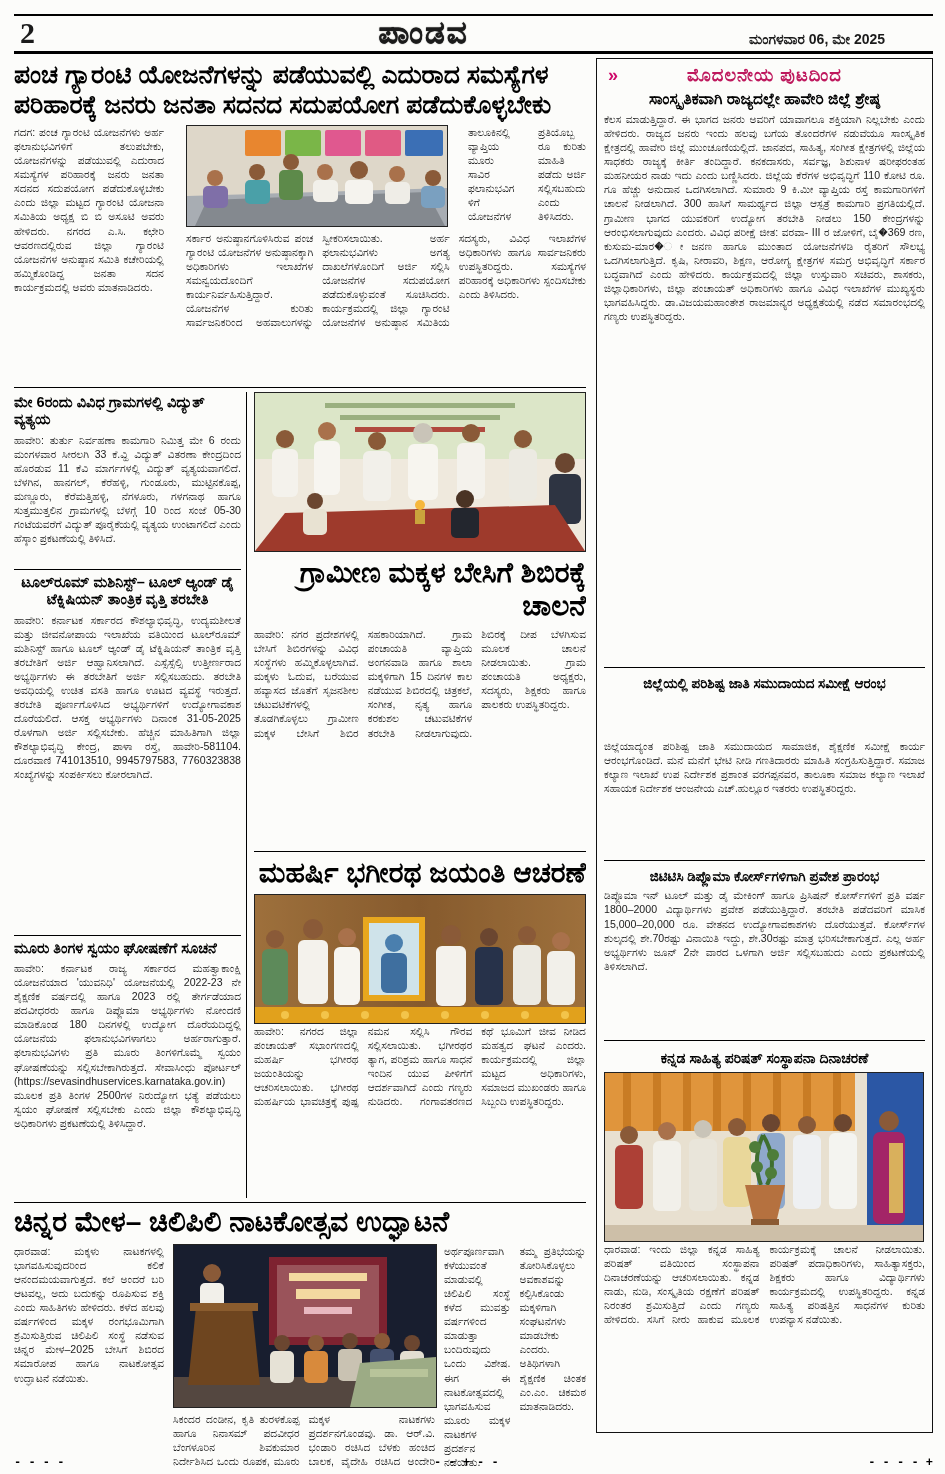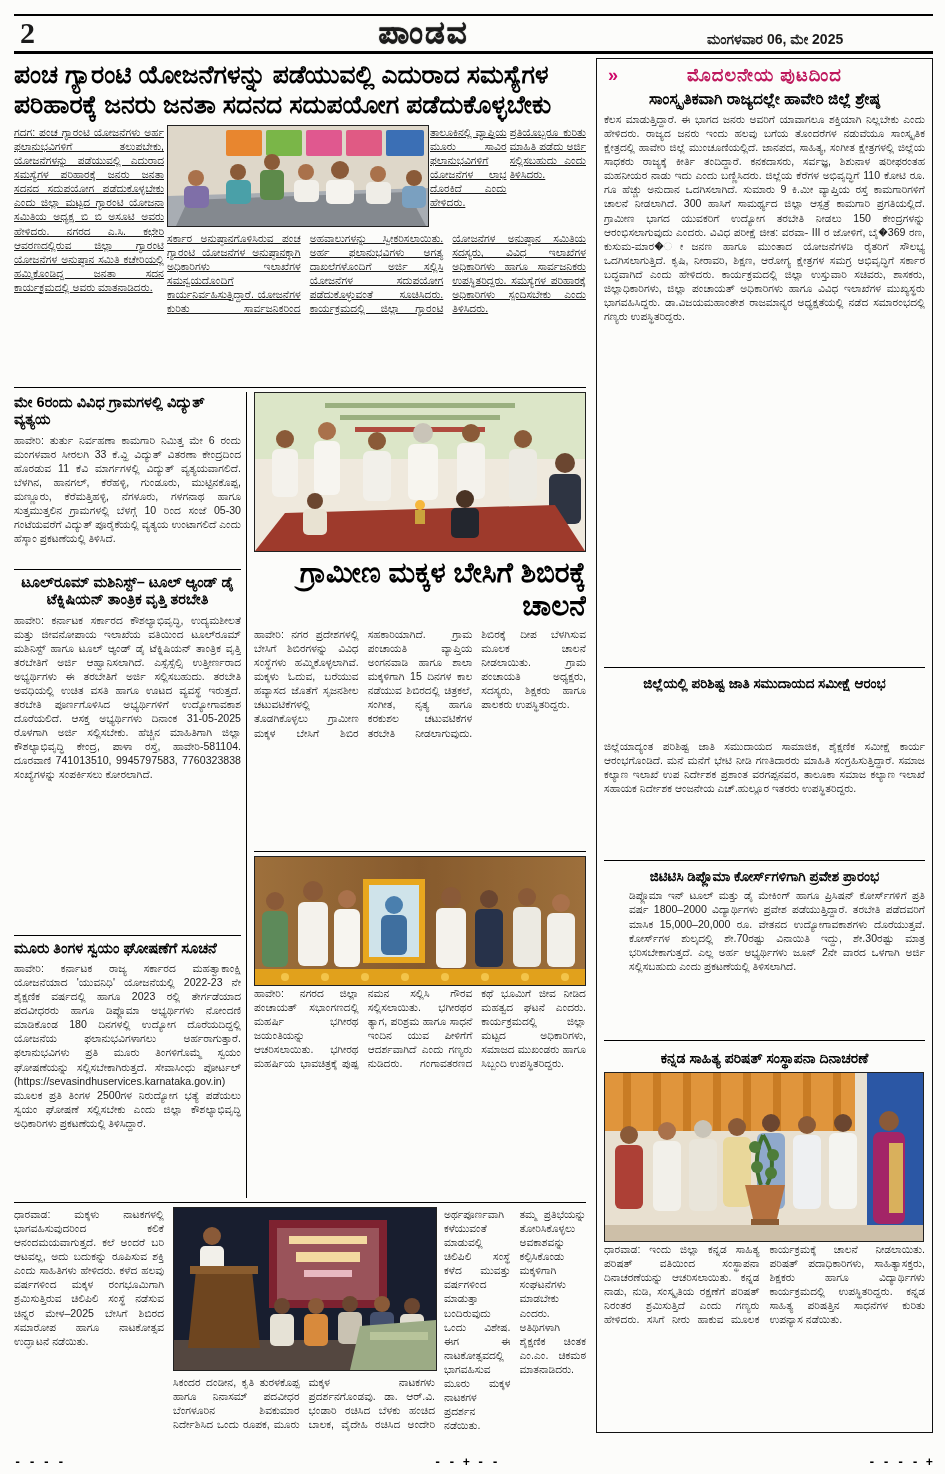--- a/index.html
+++ b/index.html
@@ -5,35 +5,35 @@
   html,body{margin:0;padding:0;background:#e9e7e2;}
   .page{position:relative;width:945px;height:1474px;background:#fcfcfa;margin:0 auto;
         font-family:"Liberation Sans",sans-serif;color:#1b1b1b;overflow:hidden;box-sizing:border-box;
         padding:14px 12px 6px 14px;}
   
   .masthead{display:flex;align-items:flex-end;border-top:2px solid #000;border-bottom:3px solid #000;
             padding:2px 6px 3px 6px;height:40px;box-sizing:border-box;}
   .pgnum{font-family:"Liberation Serif",serif;font-size:30px;font-weight:bold;line-height:1;width:120px;}
   .mast-title{flex:1;text-align:center;font-size:31px;font-weight:bold;letter-spacing:2px;line-height:1;
               text-shadow:0 0 1px #000;}
-  .mast-date{width:220px;text-align:left;font-size:14px;font-weight:bold;}
+  .mast-date{width:220px;text-align:center;font-size:14px;font-weight:bold;}
   
   .content{display:flex;margin-top:4px;height:1375px;}
   .left-sec{width:578px;box-sizing:border-box;padding-right:6px;}
   .right-rail{flex:1;border:1.5px solid #111;box-sizing:border-box;padding:4px 7px;margin-left:4px;
               display:flex;flex-direction:column;}
   
   .bodytxt{font-size:10.6px;line-height:1.33;text-align:justify;overflow:hidden;overflow-wrap:anywhere;}
   h1,h2,h3{margin:0;color:#000;}
   .rule{border:none;border-top:1.5px solid #000;margin:4px 0;}
   .vsep{width:0;border-left:1.2px solid #000;margin:0 5px;}
   
   .a1-head{font-size:25px;line-height:1.18;font-weight:bold;text-align:left;margin:2px 0 6px 0;}
   .a1-body{display:grid;grid-template-columns:150px 260px 1fr 1fr;grid-template-rows:102px auto;
-           gap:4px 3px;height:258px;overflow:hidden;text-decoration:underline;}
+           gap:4px 22px;height:258px;overflow:hidden;}
   .a1-c1{grid-column:1;grid-row:1 / span 2;}
   .a1-ph{grid-column:2;grid-row:1;}
   .a1-c2{grid-column:3;grid-row:1;}
   .a1-c3{grid-column:4;grid-row:1;}
   .a1-under{grid-column:2 / span 3;grid-row:2;column-count:3;column-gap:9px;}
   
   .row2{display:flex;height:806px;overflow:hidden;margin-top:2px;}
   .rail-l{width:234px;}
   .rail-m{flex:1;padding-left:2px;}
   .sub-head{font-size:14.5px;font-weight:bold;line-height:1.2;margin:2px 0 4px 0;}
@@ -52,21 +52,21 @@
   .a7-under{grid-column:2;grid-row:2;column-count:2;column-gap:9px;}
   .a7-c2{grid-column:3;grid-row:1 / span 2;}
   .a7-c3{grid-column:4;grid-row:1 / span 2;}
   
   .cont-tag{display:flex;align-items:center;gap:10px;justify-content:center;padding:2px 0 3px 0;}
   .cont-mark{color:#cf0a6b;font-size:18px;font-weight:bold;margin-right:2px;position:absolute;left:608px;}
   .cont-label{color:#be185d;font-size:18px;font-weight:bold;letter-spacing:1px;}
   .r-head1{font-size:15.5px;font-weight:bold;text-align:center;margin:1px 0 4px 0;}
   .r-head2{font-size:13.5px;font-weight:bold;text-align:center;margin:4px 0 3px 0;}
   .r4-head{font-size:14px;font-weight:bold;text-align:center;margin:5px 0 5px 0;}
-  .rb1{height:552px;} .rb2{height:118px;margin-top:44px;} .rb3{height:148px;margin-left:25px;} .rb4{height:186px;}
+  .rb1{height:552px;} .rb2{height:118px;margin-top:44px;} .rb3{height:148px;} .rb4{height:186px;}
   
   .photo{display:block;border:1px solid #222;background:#cfcabe;}
   
   .pagefoot{position:absolute;left:14px;right:12px;bottom:4px;display:flex;justify-content:space-between;
             font-family:"Liberation Mono",monospace;font-size:12px;font-weight:bold;color:#000;}
 </style>
 </head>
 <body>
 
 <div class="page">
@@ -165,20 +165,21 @@
               <rect x="196" y="115" width="28" height="30" rx="5" fill="#23262e"></rect>
             <circle cx="165" cy="112" r="5" fill="#f6b73c"></circle>
               <rect x="160" y="117" width="10" height="14" fill="#caa43c"></rect>
           </svg>
           <article>
             <h2 class="mid-head">ಗ್ರಾಮೀಣ ಮಕ್ಕಳ ಬೇಸಿಗೆ ಶಿಬಿರಕ್ಕೆ ಚಾಲನೆ</h2>
             <div class="bodytxt cols3 h222">ಹಾವೇರಿ: ನಗರ ಪ್ರದೇಶಗಳಲ್ಲಿ ಬೇಸಿಗೆ ಶಿಬಿರಗಳನ್ನು ವಿವಿಧ ಸಂಸ್ಥೆಗಳು ಹಮ್ಮಿಕೊಳ್ಳಲಾಗಿವೆ. ಮಕ್ಕಳು ಓದುವ, ಬರೆಯುವ ಹವ್ಯಾಸದ ಜೊತೆಗೆ ಸೃಜನಶೀಲ ಚಟುವಟಿಕೆಗಳಲ್ಲಿ ತೊಡಗಿಕೊಳ್ಳಲು ಗ್ರಾಮೀಣ ಮಕ್ಕಳ ಬೇಸಿಗೆ ಶಿಬಿರ ಸಹಕಾರಿಯಾಗಿದೆ. ಗ್ರಾಮ ಪಂಚಾಯತಿ ವ್ಯಾಪ್ತಿಯ ಅಂಗನವಾಡಿ ಹಾಗೂ ಶಾಲಾ ಮಕ್ಕಳಿಗಾಗಿ 15 ದಿನಗಳ ಕಾಲ ನಡೆಯುವ ಶಿಬಿರದಲ್ಲಿ ಚಿತ್ರಕಲೆ, ಸಂಗೀತ, ನೃತ್ಯ ಹಾಗೂ ಕರಕುಶಲ ಚಟುವಟಿಕೆಗಳ ತರಬೇತಿ ನೀಡಲಾಗುವುದು. ಶಿಬಿರಕ್ಕೆ ದೀಪ ಬೆಳಗಿಸುವ ಮೂಲಕ ಚಾಲನೆ ನೀಡಲಾಯಿತು. ಗ್ರಾಮ ಪಂಚಾಯತಿ ಅಧ್ಯಕ್ಷರು, ಸದಸ್ಯರು, ಶಿಕ್ಷಕರು ಹಾಗೂ ಪಾಲಕರು ಉಪಸ್ಥಿತರಿದ್ದರು.</div>
           </article>
           <hr class="rule">
           <article>
+            <h2 class="mid-head">ಮಹರ್ಷಿ ಭಗೀರಥ ಜಯಂತಿ ಆಚರಣೆ</h2>
             <svg class="photo" width="330" height="128" viewBox="0 0 330 128">
               <defs>
                 <linearGradient id="wood" x1="0" y1="0" x2="1" y2="0">
                   <stop offset="0" stop-color="#a9773f"></stop>
                     <stop offset="0.5" stop-color="#8a5a2b"></stop>
                     <stop offset="1" stop-color="#a9773f"></stop>
                 </linearGradient>
               </defs>
               <rect width="330" height="128" fill="url(#wood)"></rect>
               <rect x="0" y="0" width="330" height="128" fill="#7c5a33" opacity="0.25"></rect>
@@ -211,20 +212,21 @@
                 <circle cx="310" cy="120" r="4" fill="#f3c44a"></circle>
             </svg>
             <div class="bodytxt cols3 h205">ಹಾವೇರಿ: ನಗರದ ಜಿಲ್ಲಾ ಪಂಚಾಯತ್ ಸಭಾಂಗಣದಲ್ಲಿ ಮಹರ್ಷಿ ಭಗೀರಥ ಜಯಂತಿಯನ್ನು ಆಚರಿಸಲಾಯಿತು. ಭಗೀರಥ ಮಹರ್ಷಿಯ ಭಾವಚಿತ್ರಕ್ಕೆ ಪುಷ್ಪ ನಮನ ಸಲ್ಲಿಸಿ ಗೌರವ ಸಲ್ಲಿಸಲಾಯಿತು. ಭಗೀರಥರ ತ್ಯಾಗ, ಪರಿಶ್ರಮ ಹಾಗೂ ಸಾಧನೆ ಇಂದಿನ ಯುವ ಪೀಳಿಗೆಗೆ ಆದರ್ಶವಾಗಿದೆ ಎಂದು ಗಣ್ಯರು ನುಡಿದರು. ಗಂಗಾವತರಣದ ಕಥೆ ಭೂಮಿಗೆ ಜೀವ ನೀಡಿದ ಮಹತ್ವದ ಘಟನೆ ಎಂದರು. ಕಾರ್ಯಕ್ರಮದಲ್ಲಿ ಜಿಲ್ಲಾ ಮಟ್ಟದ ಅಧಿಕಾರಿಗಳು, ಸಮಾಜದ ಮುಖಂಡರು ಹಾಗೂ ಸಿಬ್ಬಂದಿ ಉಪಸ್ಥಿತರಿದ್ದರು.</div>
           </article>
         </div>
       </div>
 
       <hr class="rule">
 
       <article>
+        <h1 class="a7-head">ಚಿನ್ನರ ಮೇಳ– ಚಿಲಿಪಿಲಿ ನಾಟಕೋತ್ಸವ ಉದ್ಘಾಟನೆ</h1>
         <div class="a7-body">
           <div class="bodytxt a7-c1">ಧಾರವಾಡ: ಮಕ್ಕಳು ನಾಟಕಗಳಲ್ಲಿ ಭಾಗವಹಿಸುವುದರಿಂದ ಕಲಿಕೆ ಆನಂದಮಯವಾಗುತ್ತದೆ. ಕಲೆ ಅಂದರೆ ಬರಿ ಆಟವಲ್ಲ, ಅದು ಬದುಕನ್ನು ರೂಪಿಸುವ ಶಕ್ತಿ ಎಂದು ಸಾಹಿತಿಗಳು ಹೇಳಿದರು. ಕಳೆದ ಹಲವು ವರ್ಷಗಳಿಂದ ಮಕ್ಕಳ ರಂಗಭೂಮಿಗಾಗಿ ಶ್ರಮಿಸುತ್ತಿರುವ ಚಿಲಿಪಿಲಿ ಸಂಸ್ಥೆ ನಡೆಸುವ ಚಿನ್ನರ ಮೇಳ–2025 ಬೇಸಿಗೆ ಶಿಬಿರದ ಸಮಾರೋಪ ಹಾಗೂ ನಾಟಕೋತ್ಸವ ಉದ್ಘಾಟನೆ ನಡೆಯಿತು.</div>
           <svg class="photo a7-ph" width="262" height="162" viewBox="0 0 262 162">
             <rect width="262" height="162" fill="#1d2336"></rect>
             <rect x="0" y="0" width="262" height="162" fill="#121726" opacity="0.4"></rect>
             <rect x="0" y="132" width="262" height="30" fill="#544740"></rect>
             <rect x="95" y="12" width="118" height="88" fill="#7e2230"></rect>
             <rect x="103" y="20" width="102" height="72" fill="#f0e6d8" opacity="0.25"></rect>
             <rect x="115" y="28" width="78" height="8" fill="#f3d9a0"></rect>
             <rect x="122" y="44" width="64" height="10" fill="#f3d9a0"></rect>

